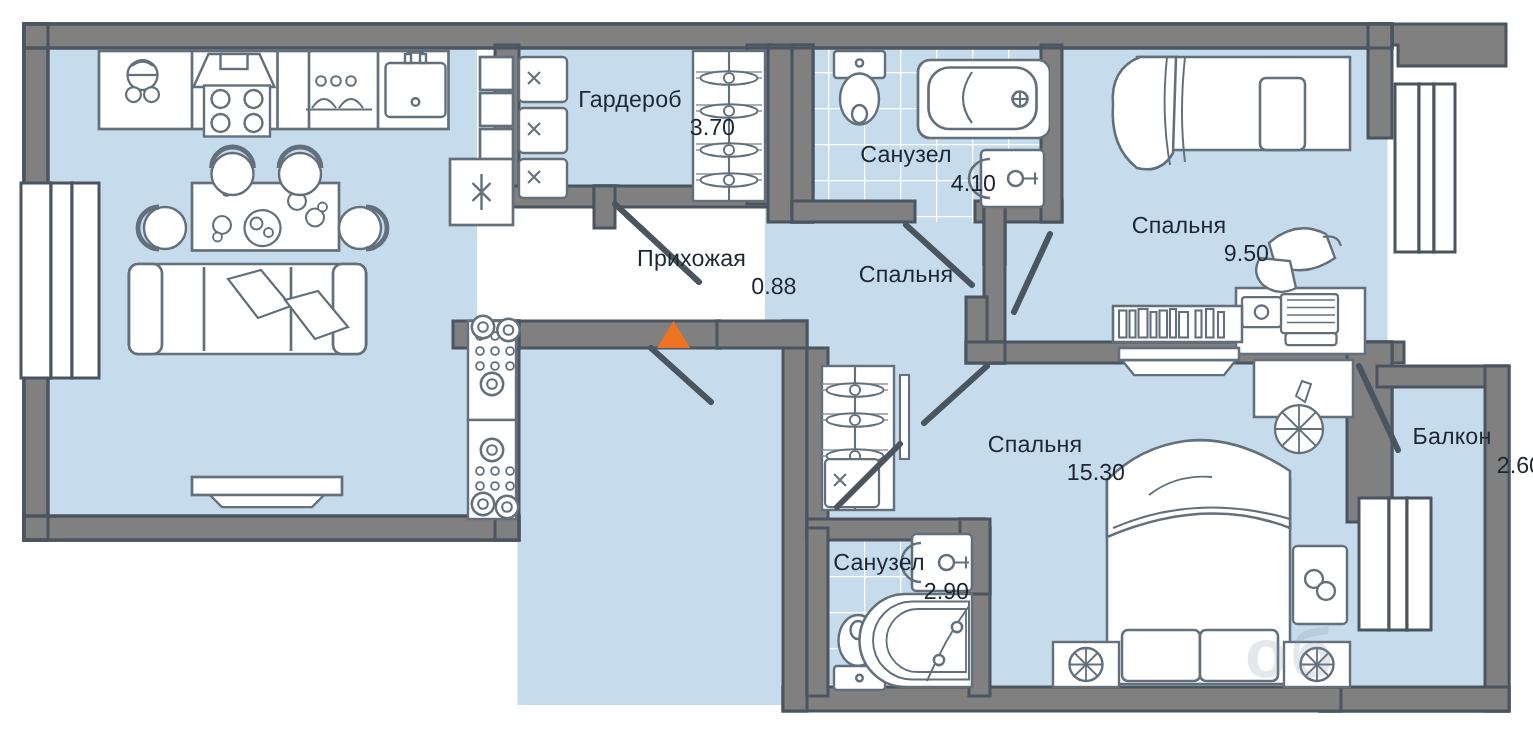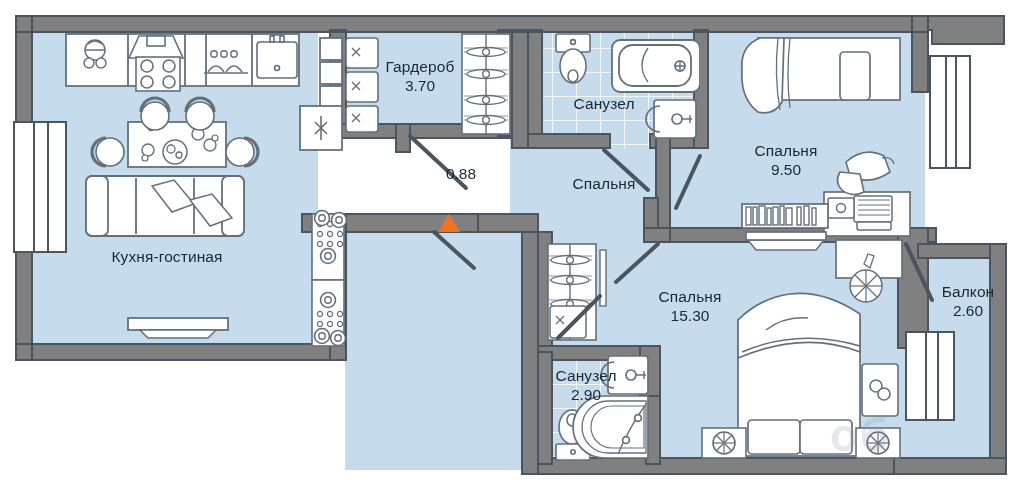--- a/index.html
+++ b/index.html
@@ -3,21 +3,21 @@
 <meta charset="utf-8">
 <title>Floor Plan</title>
 <style>
   html,body{margin:0;padding:0;background:#ffffff;}
   body{font-family:"Liberation Sans","DejaVu Sans",sans-serif;}
   #stage{position:relative;width:1022px;height:504px;background:#ffffff;overflow:hidden;}
   #plan{position:absolute;left:0;top:0;width:1022px;height:504px;}
   .lbl{position:absolute;text-align:center;color:#1c2733;line-height:1.18;
        font-family:"Liberation Sans","DejaVu Sans",sans-serif;pointer-events:none;}
   .lbl .nm{display:block;font-size:15.5px;font-weight:400;letter-spacing:.1px;white-space:nowrap;}
-  .lbl .ar{display:block;font-size:15.5px;font-weight:400;margin-top:1px;}
+  .lbl .ar{display:block;font-size:15.5px;font-weight:400;margin-top:1px;text-align:right;}
   .wm{position:absolute;left:830px;top:408px;font-size:46px;font-weight:700;
       color:rgba(130,150,168,.22);letter-spacing:2px;pointer-events:none;text-align:center;}
 </style>
 </head>
 <body>
 
 <div id="stage">
 
   <svg id="plan" viewBox="0 0 1022 504" xmlns="http://www.w3.org/2000/svg">
     <defs>
@@ -508,34 +508,35 @@
       <line x1="906" y1="244" x2="932" y2="300"></line>
     </g>
 
     <g>
       <path d="M438 232 L449 214 L460 232 Z" fill="#f07321"></path>
     </g>
 
   </svg>
 
   <div class="lbl" style="left:87px;top:248px;width:160px;">
-    <span class="nm">Кухня-гостиная</span>
   </div>
 
   <div class="lbl" style="left:350px;top:58px;width:140px;">
     <span class="nm">Гардероб</span>
     <span class="ar">3.70</span>
   </div>
 
   <div class="lbl" style="left:391px;top:164px;width:140px;">
+    <span class="nm">Прихожая</span>
     <span class="ar">0.88</span>
   </div>
 
   <div class="lbl" style="left:544px;top:95px;width:120px;">
     <span class="nm">Санузел</span>
+    <span class="ar">4.10</span>
   </div>
 
   <div class="lbl" style="left:544px;top:175px;width:120px;">
     <span class="nm">Спальня</span>
   </div>
 
   <div class="lbl" style="left:726px;top:142px;width:120px;">
     <span class="nm">Спальня</span>
     <span class="ar">9.50</span>
   </div>

